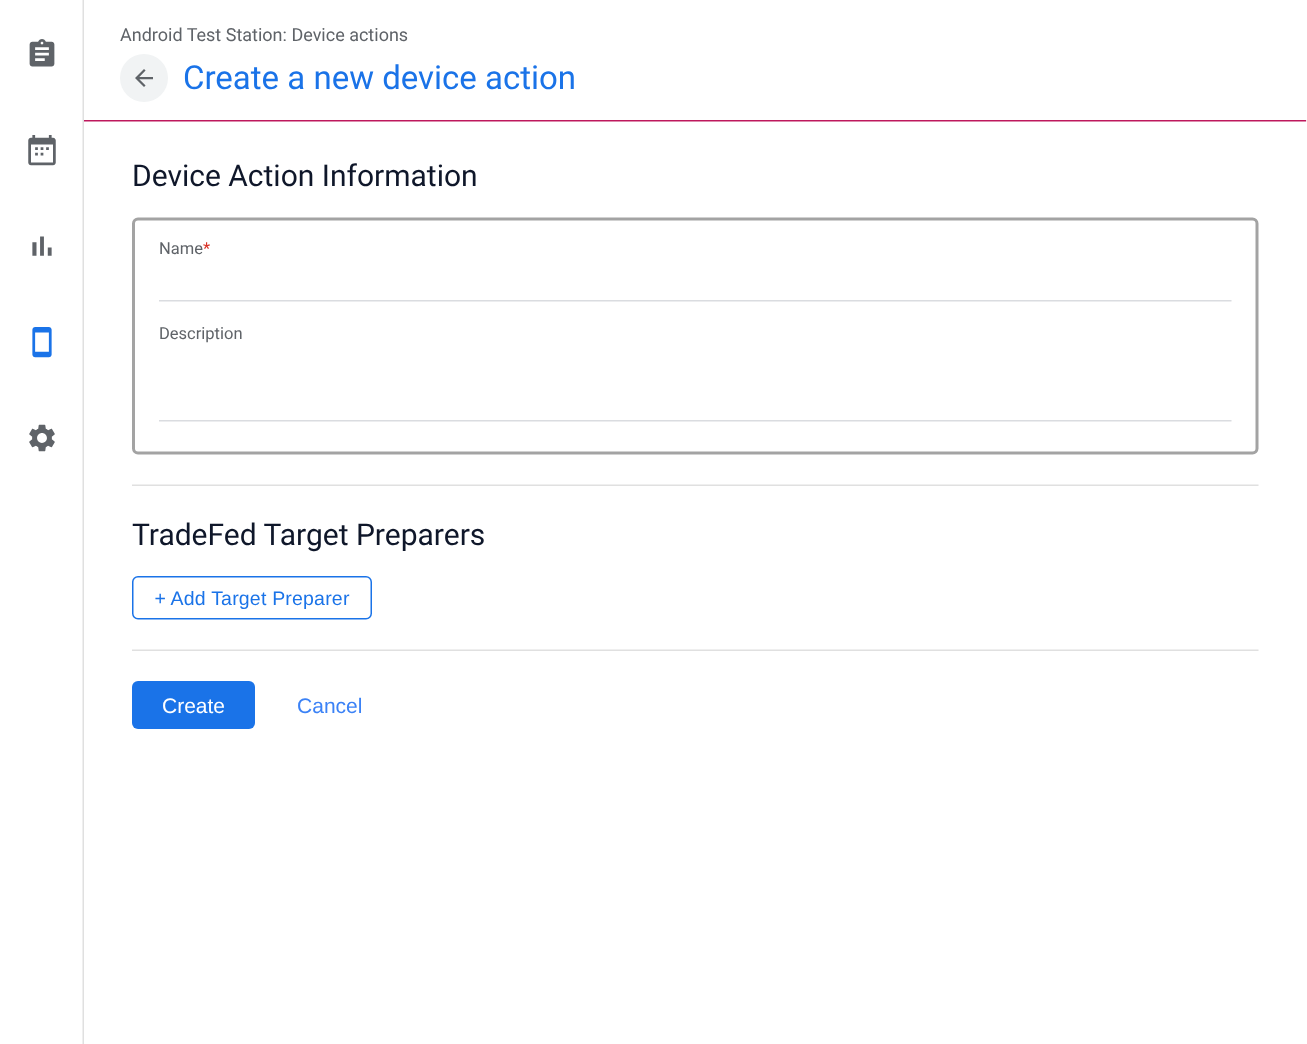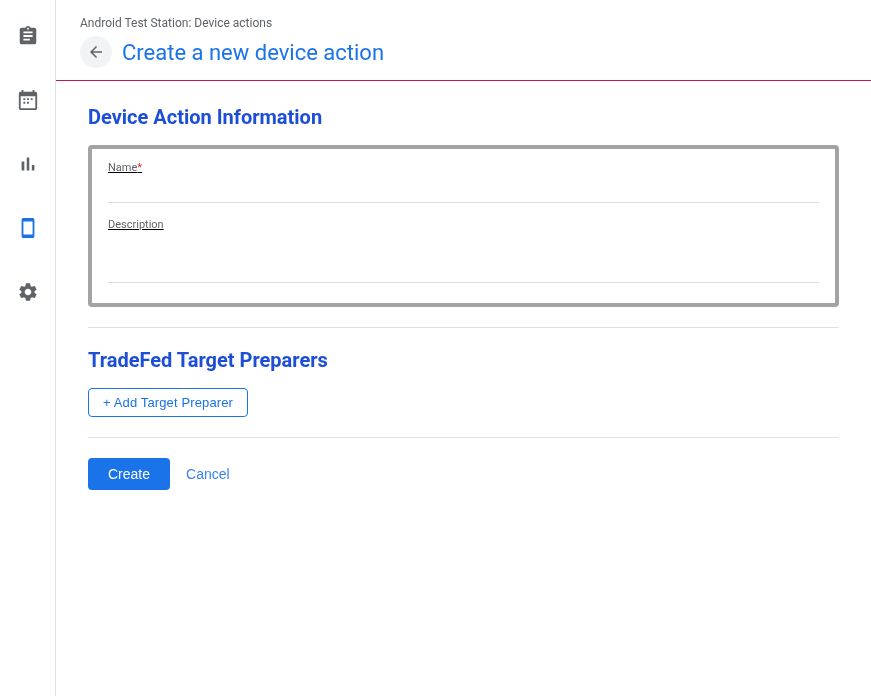--- a/index.html
+++ b/index.html
@@ -82,32 +82,31 @@
     .content {
       padding: 24px 32px;
     }
 
     
     .section {
       margin-bottom: 8px;
     }
     .section-title {
       font-size: 20px;
-      font-weight: 700;
-      color: #1d4ed8;
+      font-weight: 400;
+      color: #0f172a;
       margin-bottom: 16px;
     }
 
     
     .form-fields-container {
-      border: 4px solid #a3a3a3;
+      border: 2px solid #a3a3a3;
       border-radius: 4px;
       padding: 12px 16px;
       margin-bottom: 8px;
-      text-decoration: underline;
     }
 
     .form-field {
       margin-bottom: 12px;
     }
     .form-field:last-child { margin-bottom: 4px; margin-top: 15px; }
 
     .field-label {
       font-size: 11px;
       color: #5f6368;
@@ -183,21 +182,21 @@
       font-size: 14px;
       font-weight: 500;
       cursor: pointer;
       padding: 8px 12px;
     }
 
     
     .action-row {
       display: flex;
       align-items: center;
-      gap: 4px;
+      gap: 16px;
       margin-top: 20px;
     }
   </style>
 </head>
 <body>
 
 <nav class="sidebar">
 
   <div class="sidebar-icon">
     <svg viewBox="0 0 24 24" xmlns="http://www.w3.org/2000/svg">

